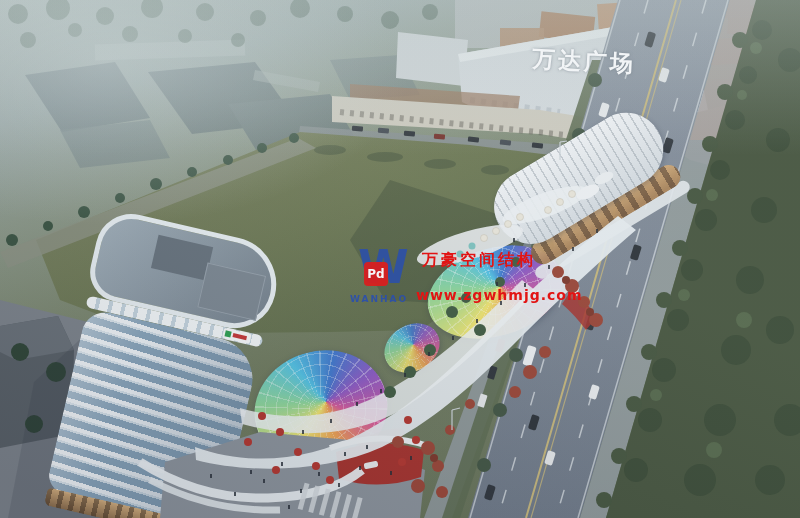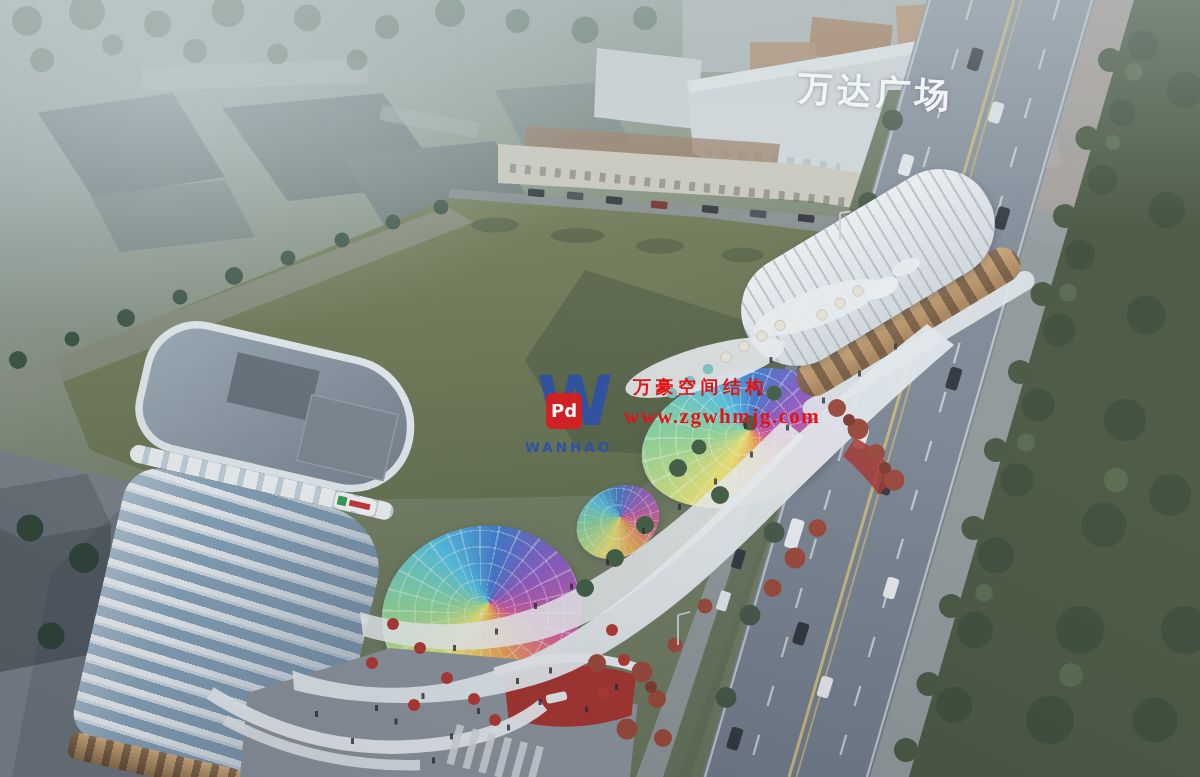--- a/index.html
+++ b/index.html
@@ -52,22 +52,22 @@
   .dusk{left:0;top:0;width:800px;height:518px;pointer-events:none;
     background:linear-gradient(205deg,rgba(150,168,178,.10) 40%,rgba(28,38,58,.16) 95%);}
   
   .wm{left:350px;top:250px;width:240px;height:62px;display:flex;align-items:flex-start;}
   .wm-logo{position:relative;width:62px;height:58px;flex:0 0 auto;}
   .wm-w{position:absolute;left:8px;top:-6px;font-size:46px;font-weight:bold;color:#2a4fae;opacity:.85;line-height:1;}
   .wm-sq{position:absolute;left:14px;top:12px;width:24px;height:24px;background:#d81f1f;border-radius:4px;
     color:#fff;font-size:12px;font-weight:bold;text-align:center;line-height:24px;opacity:.95;}
   .wm-name{position:absolute;left:0px;top:44px;font-size:9px;font-weight:bold;letter-spacing:2px;color:#2a4fae;opacity:.9;text-align:center;}
   .wm-text{margin-left:10px;color:#e21414;}
-  .wm-l1{font-size:12px;font-weight:bold;letter-spacing:3px;}
-  .wm-l2{font-size:14px;font-weight:bold;letter-spacing:1px;margin-top:4px;margin-left:-6px;font-family:Liberation Serif, serif;}
+  .wm-l1{font-size:16px;font-weight:bold;letter-spacing:3px;}
+  .wm-l2{font-size:14px;font-weight:bold;letter-spacing:1px;margin-top:16px;margin-left:-6px;}
 </style>
 </head>
 <body>
 
 <div class="canvas">
 
   <svg class="layer" width="800" height="518" viewBox="0 0 800 518">
     <defs>
       <linearGradient id="fieldG" x1="0" y1="0" x2="1" y2="1">
         <stop offset="0" stop-color="#7e8562"></stop>

